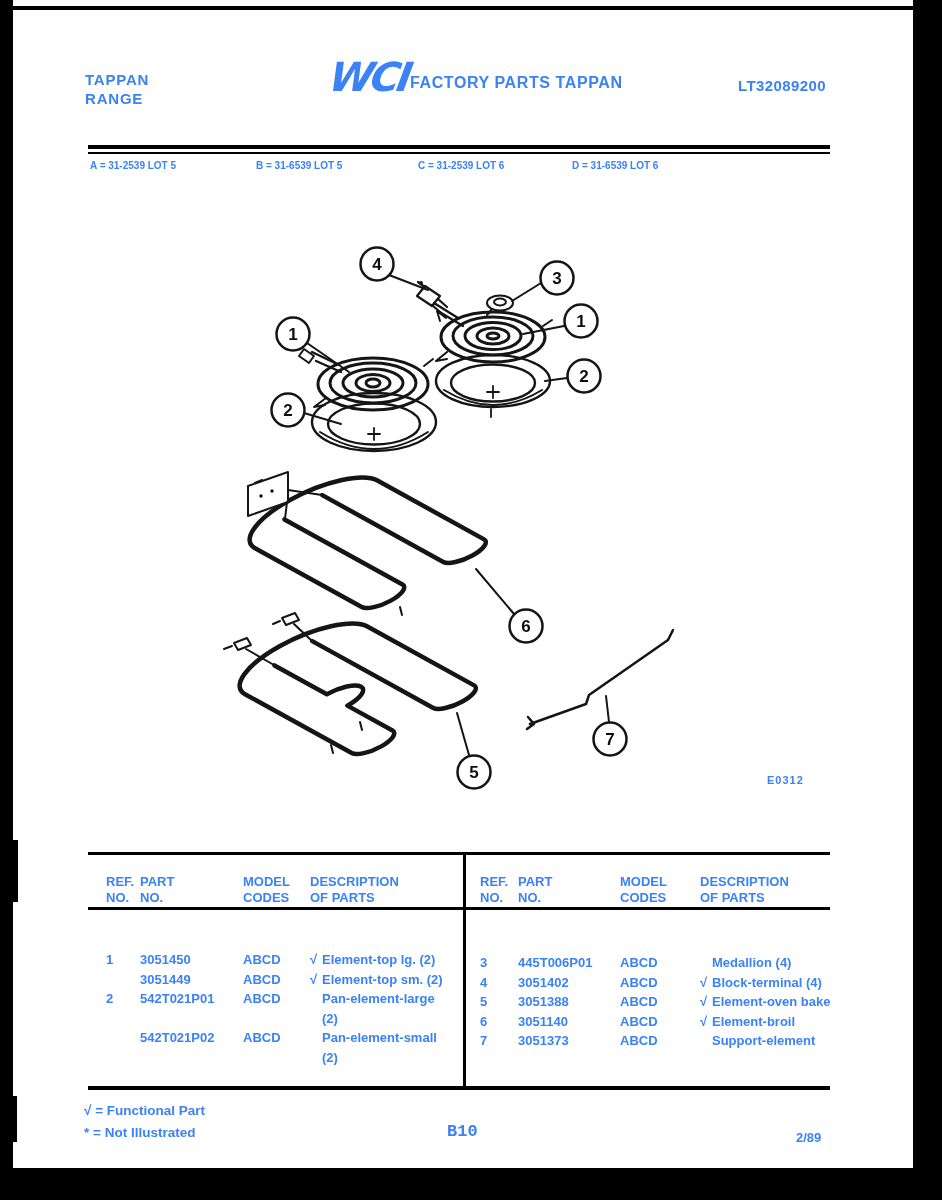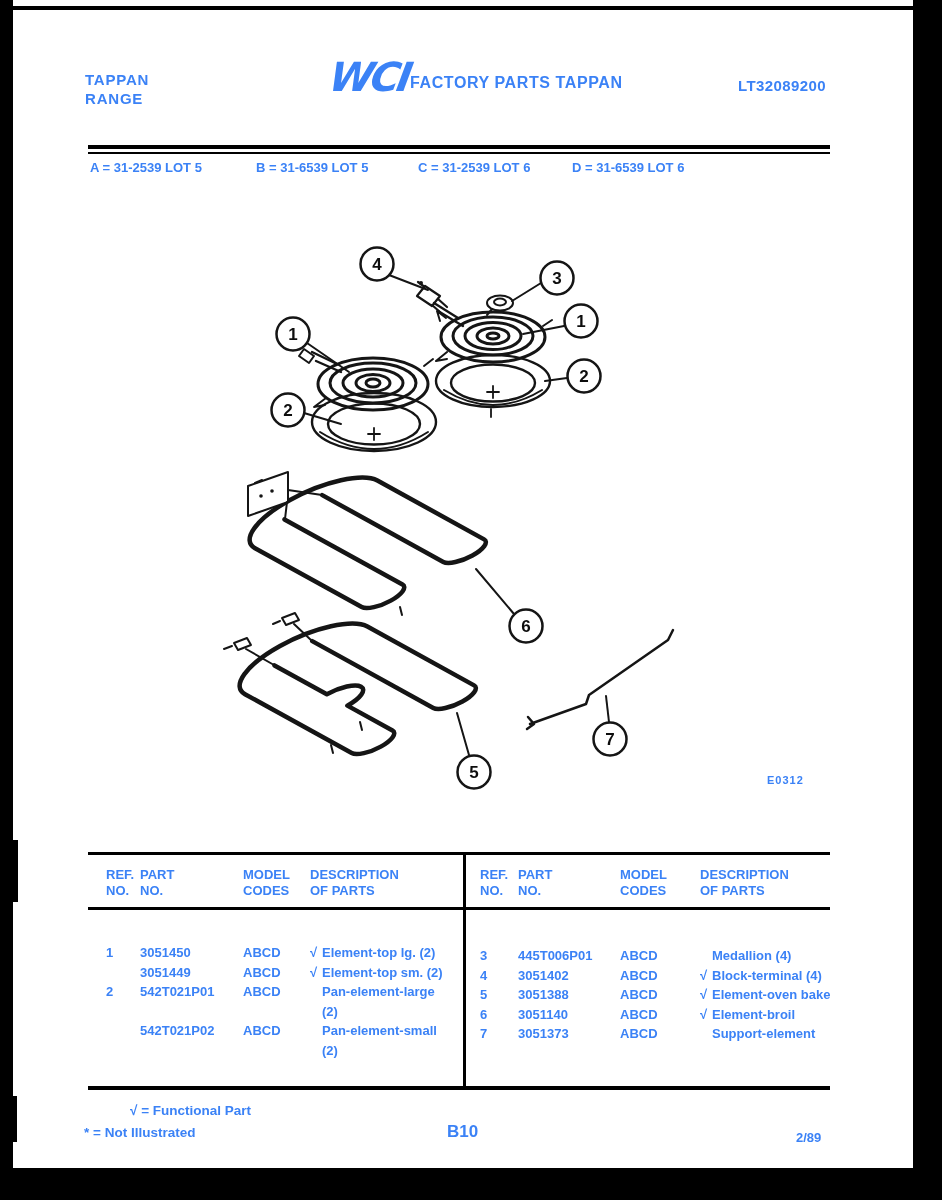--- a/index.html
+++ b/index.html
@@ -14,33 +14,33 @@
   .edge-blob1{left:13px;top:840px;width:5px;height:62px;}
   .edge-blob2{left:13px;top:1096px;width:4px;height:46px;}
   
   .brand{position:absolute;left:85px;top:70px;font-size:15px;line-height:19px;letter-spacing:.8px;}
   .logo{position:absolute;left:330px;top:54px;font-size:40px;font-style:italic;font-weight:700;
         letter-spacing:-3px;transform:skewX(-10deg);font-family:"DejaVu Sans",sans-serif;}
   .cat-title{position:absolute;left:410px;top:74px;font-size:16px;letter-spacing:.6px;}
   .cat-num{position:absolute;left:738px;top:77px;font-size:15px;letter-spacing:.4px;}
   .rule1{position:absolute;left:88px;top:145px;width:742px;height:4px;background:#000;}
   .rule2{position:absolute;left:88px;top:152px;width:742px;height:2px;background:#000;}
-  .models{position:absolute;left:0;top:160px;width:942px;height:18px;font-size:13px;}
+  .models{position:absolute;left:0;top:160px;width:942px;height:18px;font-size:10px;}
   .models span{position:absolute;white-space:nowrap;}
   .model-a{left:90px;} .model-b{left:256px;} .model-c{left:418px;} .model-d{left:572px;}
   
   .diagram{position:absolute;left:180px;top:230px;width:560px;height:570px;}
   .fig-code{position:absolute;left:767px;top:774px;font-size:11px;letter-spacing:1px;}
   .callout-num{font-family:"Liberation Sans",sans-serif;font-weight:700;font-size:17px;}
   
   .table-wrap{position:absolute;left:88px;top:852px;width:742px;height:231px;
               border-top:3px solid #000;border-bottom:4px solid #000;}
   .divider{position:absolute;left:375px;top:0;width:3px;height:100%;background:#000;}
   .hdr-sep{position:absolute;left:0;top:52px;width:100%;height:3px;background:#000;}
-  .half{position:absolute;top:4px;height:100%;}
+  .half{position:absolute;top:11px;height:100%;}
   .half-left{left:0;width:376px;}
   .half-right{left:380px;width:362px;}
   .thead{position:absolute;left:0;top:8px;width:100%;display:flex;font-size:13px;line-height:16px;}
   .rows{position:absolute;left:0;width:100%;font-size:13px;line-height:19.5px;}
   .half-left .rows{top:84px;} .half-right .rows{top:87px;}
   .row{display:flex;align-items:flex-start;}
   .c{display:block;flex:none;white-space:pre-line;}
   .half-left .c-ref{width:52px;padding-left:18px;box-sizing:border-box;}
   .half-left .c-part{width:103px;}
   .half-left .c-codes{width:67px;}
@@ -48,22 +48,22 @@
   .half-right .c-ref{width:50px;padding-left:12px;box-sizing:border-box;}
   .half-right .c-part{width:102px;}
   .half-right .c-codes{width:80px;}
   .half-right .c-desc{flex:1;align-items:center;}
   .c-desc{display:flex;align-items:flex-start;}
   .mark{display:inline-block;width:12px;flex:none;font-style:normal;}
   .dtext{white-space:pre-line;}
   .half-right .dtext{white-space:nowrap;}
   
   .legend{position:absolute;left:84px;font-size:13.5px;}
-  .legend-1{top:1103px;margin-left:46px;} .legend-2{top:1125px;}
-  .page-num{position:absolute;left:447px;top:1122px;font-size:17px;}
+  .legend-1{top:1103px;} .legend-2{top:1125px;}
+  .page-num{position:absolute;left:447px;top:1122px;font-size:17px;font-family:Liberation Mono, monospace;}
   .date-code{position:absolute;left:796px;top:1130px;font-size:13px;text-align:center;}
 </style>
 </head>
 <body>
 
 <div class="page">
 
   <div class="edge edge-left"></div>
   <div class="edge edge-right"></div>
   <div class="edge edge-top"></div>

